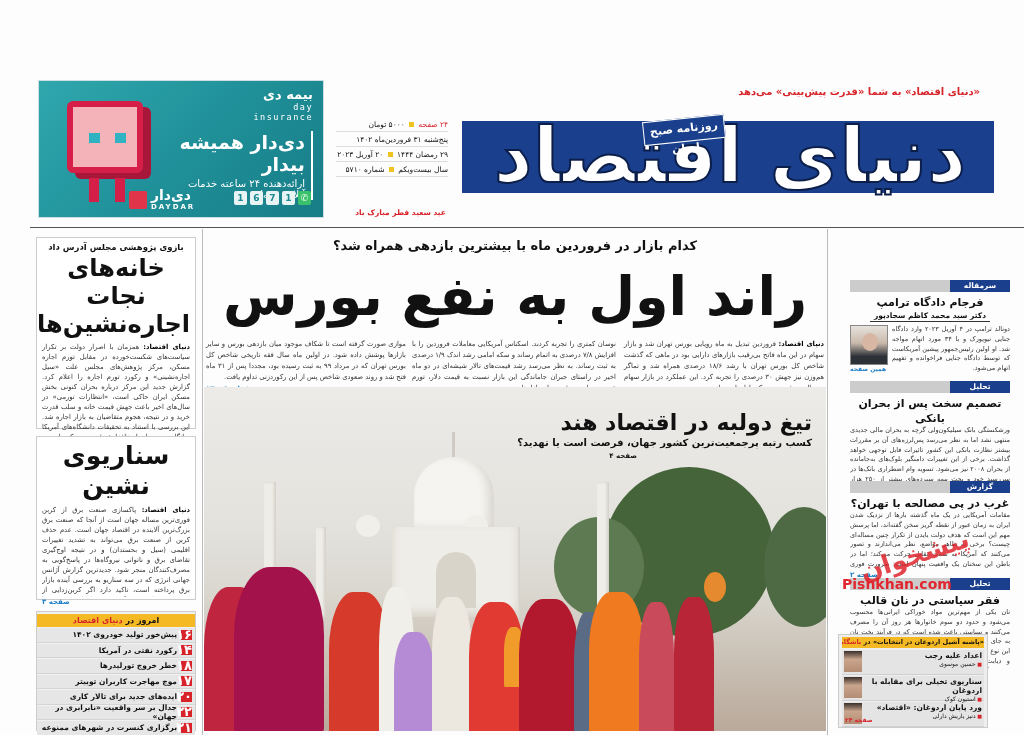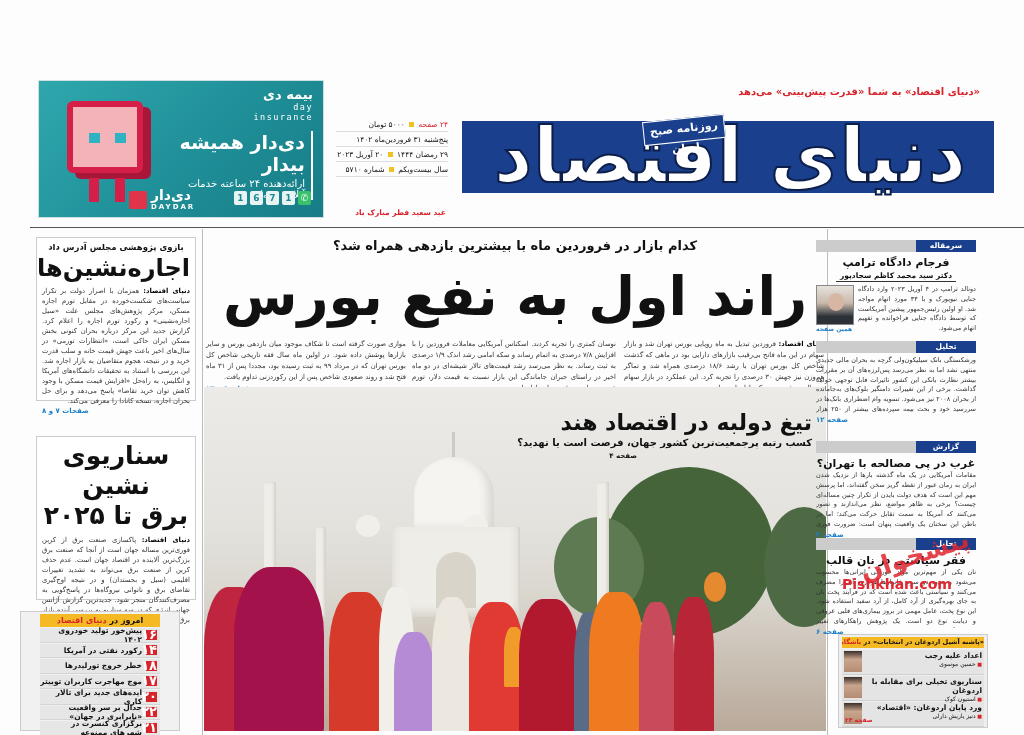--- a/index.html
+++ b/index.html
@@ -47,30 +47,30 @@
           -webkit-text-stroke: 2px #0c1e4a; letter-spacing: -2px; }
   #morning { left: 643px; top: 118px; width: 82px; height: 24px; background: #1a3f8c; border: 1.5px solid #fff;
              color: #fff; font-size: 11px; font-weight: bold; direction: rtl; text-align: center; line-height: 20px;
              transform: rotate(-6deg); }
 
   .hrule { left: 30px; top: 227px; width: 994px; height: 1px; background: #555; }
 
   
   .leftcol { left: 36px; width: 160px; direction: rtl; }
   .leftcol .box { border: 1px solid #ccc; padding: 4px 5px; background: #fff; }
-  #housing { top: 237px; height: 164px; }
+  #housing { top: 237px; height: 192px; }
   .kicker { font-size: 8.5px; font-weight: bold; text-align: center; margin-bottom: 2px; }
   .bighead { font-size: 24px; font-weight: bold; text-align: center; line-height: 28px; letter-spacing: -1px; }
   .bodytxt { font-size: 6.8px; line-height: 10px; text-align: justify; color: #333; margin-top: 4px; }
   .bodytxt b { color: #000; }
   .pageref { font-size: 7px; color: #1e7fc8; font-weight: bold; text-align: left; margin-top: 1px; }
   #blackout { top: 436px; height: 164px; }
   #blackout .bighead { font-size: 25px; line-height: 30px; }
 
-  #todaybox { left: 20px; top: 611px; width: 160px; height: 120px; background: #f1f1f1; border: 1px solid #ccc; direction: rtl; padding: 0 19px; }
+  #todaybox { left: 36px; top: 611px; width: 160px; height: 120px; background: #f1f1f1; border: 1px solid #ccc; direction: rtl; padding: 0 0; }
   #todaybox .hdr { background: #f5b923; font-size: 8px; font-weight: bold; text-align: center; height: 13px; line-height: 13px; margin: 2px 0 1px; }
   #todaybox .hdr .red { color: #d8232a; }
   #todaybox .it { display: flex; align-items: center; gap: 4px; height: 14.5px; border-bottom: 1px solid #d4d4d4; background: #e6e6e6; margin-bottom: 1px; padding-right: 3px; }
   #todaybox .num { background: #d8232a; color: #fff; font-size: 13px; font-weight: bold; width: 11px; height: 10px; line-height: 10px; text-align: center; }
   #todaybox .lbl { font-size: 7.5px; font-weight: bold; }
 
   
   #maincol { left: 202px; top: 229px; width: 626px; height: 506px; border-left: 1px solid #bbb; border-right: 1px solid #bbb; }
   #m-kicker { left: 202px; top: 238px; width: 626px; text-align: center; font-size: 13px; font-weight: bold; direction: rtl; }
   #m-head { left: 202px; top: 262px; width: 626px; text-align: center; font-size: 54px; font-weight: bold; direction: rtl; line-height: 70px; letter-spacing: -2px; }
@@ -90,21 +90,21 @@
   #photo .arch { position: absolute; left: 232px; top: 165px; width: 40px; height: 56px; background: #d9d4ca; border-radius: 20px 20px 0 0; }
   #photo .minaret { position: absolute; width: 12px; background: #efede8; box-shadow: inset -2px 0 3px #d3cfc6; }
   #photo .small-dome { position: absolute; width: 24px; height: 22px; border-radius: 50%; background: #f1efea; }
   #photo .person { position: absolute; border-radius: 40% 40% 6% 6%; }
   #photo .caption { position: absolute; right: 14px; top: 8px; width: 320px; direction: rtl; text-align: right; }
   #photo .caption .t { font-size: 22px; font-weight: bold; color: #111; margin-top: 15px; }
   #photo .caption .s { font-size: 10px; font-weight: bold; color: #111; margin-top: 2px; }
   #photo .caption .p { font-size: 7px; font-weight: bold; color: #111; margin-top: 4px; margin-right: 175px; }
 
   
-  .rightcol { left: 816px; width: 160px; direction: rtl; }
+  .rightcol { left: 850px; width: 160px; direction: rtl; margin-top: 40px; }
   .sec-tag { height: 12px; background: #ccc; position: relative; margin-bottom: 3px; }
   .sec-tag span { position: absolute; right: 0; top: 0; height: 12px; width: 60px; background: #1a3f8c; color: #fff;
                   font-size: 7.5px; font-weight: bold; text-align: center; line-height: 12px; }
   .r-head { font-size: 11px; font-weight: bold; text-align: center; line-height: 15px; }
   .r-author { font-size: 7.5px; font-weight: bold; text-align: center; border-bottom: 1px solid #333; margin: 1px 20px 3px; padding-bottom: 1px; }
   .r-body { font-size: 6.5px; line-height: 9.8px; text-align: justify; color: #333; }
   .r-ref { font-size: 7px; color: #1e7fc8; font-weight: bold; text-align: left; }
   #editorial { top: 240px; }
   #editorial .wrap { display: flex; gap: 4px; }
   #editorial .pic { width: 38px; height: 40px; background: linear-gradient(180deg, #e6e2dc 0%, #c9b9ab 45%, #2c3138 80%); border: 1px solid #888; flex: none; position: relative; }
@@ -184,35 +184,35 @@
 <div id="blueband" class="abs"></div>
 <div id="logo" class="abs">دنیای اقتصاد</div>
 <div id="morning" class="abs">روزنامه صبح ایران</div>
 
 <div class="abs hrule"></div>
 
 <div id="housing" class="abs leftcol">
   <div class="box" style="height:100%">
     <div class="kicker">بازوی پژوهشی مجلس آدرس داد</div>
     <div class="bighead">
+      <div>خانه‌های نجات</div>
       <div>اجاره‌نشین‌ها</div>
     </div>
     <div class="bodytxt">
       <b>دنیای اقتصاد:</b>
       <span>همزمان با اصرار دولت بر تکرار سیاست‌های شکست‌خورده در مقابل تورم اجاره مسکن، مرکز پژوهش‌های مجلس علت «سیل اجاره‌نشینی» و رکورد تورم اجاره را اعلام کرد. گزارش جدید این مرکز درباره بحران کنونی بخش مسکن ایران حاکی است، «انتظارات تورمی» در سال‌های اخیر باعث جهش قیمت خانه و سلب قدرت خرید و در نتیجه، هجوم متقاضیان به بازار اجاره شد. این بررسی با استناد به تحقیقات دانشگاه‌های آمریکا و انگلیس، به راه‌حل «افزایش قیمت مسکن با وجود کاهش توان خرید تقاضا» پاسخ می‌دهد و برای حل بحران اجاره، نسخه کانادا را معرفی می‌کند.</span>
     </div>
     <div class="pageref">صفحات ۷ و ۸</div>
   </div>
 </div>
 
 <div id="blackout" class="abs leftcol">
   <div class="box" style="height:100%">
     <div class="bighead">
       <div>سناریوی نشین</div>
-      <div>برق تا ۲۰۲۵</div>
     </div>
     <div class="bodytxt" style="max-height:92px;overflow:hidden">
       <b>دنیای اقتصاد:</b>
       <span>پاکسازی صنعت برق از کربن فوری‌ترین مساله جهان است از آنجا که صنعت برق بزرگ‌ترین آلاینده در اقتصاد جهان است. عدم حذف کربن از صنعت برق می‌تواند به تشدید تغییرات اقلیمی (سیل و بحستدان) و در نتیجه اوج‌گیری تقاضای برق و ناتوانی نیروگاه‌ها در پاسخ‌گویی به مصرف‌کنندگان منجر شود. جدیدترین گزارش آژانس جهانی انرژی که در سه سناریو به بررسی آینده بازار برق پرداخته است، تاکید دارد اگر کربن‌زدایی از صنعت برق با جدیت پیگیری نشود افزایش شدید دما در تابستان و کاهش شدید دما در زمستان به‌دلیل تغییرات اقلیمی، پایداری صنعت برق را با چالش‌های جدی روبه‌رو خواهد کرد.</span>
     </div>
     <div class="pageref">صفحه ۳</div>
   </div>
 </div>
 
 <div id="todaybox" class="abs">
@@ -314,20 +314,21 @@
       <div class="pic"></div>
       <div class="cap">همین صفحه</div>
     </div>
   </div>
 </div>
 
 <div id="bank" class="abs rightcol">
   <div class="sec-tag">
       <span>تحلیل</span>
     </div>
+  <div class="r-head">تصمیم سخت پس از بحران بانکی</div>
   <div class="r-body" style="max-height:60px;overflow:hidden">ورشکستگی بانک سیلیکون‌ولی گرچه به بحران مالی جدیدی منتهی نشد اما به نظر می‌رسد پس‌لرزه‌های آن بر مقررات بیشتر نظارت بانکی این کشور تاثیرات قابل توجهی خواهد گذاشت. برخی از این تغییرات دامنگیر بلوک‌های به‌جامانده از بحران ۲۰۰۸ نیز می‌شود. تسویه وام اضطراری بانک‌ها در سررسید خود و بحث بیمه سپرده‌های بیشتر از ۲۵۰ هزار دلار اصلی‌ترین موارد هستند.</div>
   <div class="r-ref">صفحه ۱۲</div>
 </div>
 
 <div id="west" class="abs rightcol">
   <div class="sec-tag">
       <span>گزارش</span>
     </div>
   <div class="r-head">غرب در پی مصالحه با تهران؟</div>
   <div class="r-body" style="max-height:60px;overflow:hidden">مقامات آمریکایی در یک ماه گذشته بارها از نزدیک شدن ایران به زمان عبور از نقطه گریز سخن گفته‌اند، اما پرسش مهم این است که هدف دولت بایدن از تکرار چنین مساله‌ای چیست؟ برخی به ظاهر مواضع، نظر می‌اندازند و تصور می‌کنند که آمریکا به سمت تقابل حرکت می‌کند؛ اما در باطن این سخنان یک واقعیت پنهان است: ضرورت فوری مصالحه با تهران.</div>

